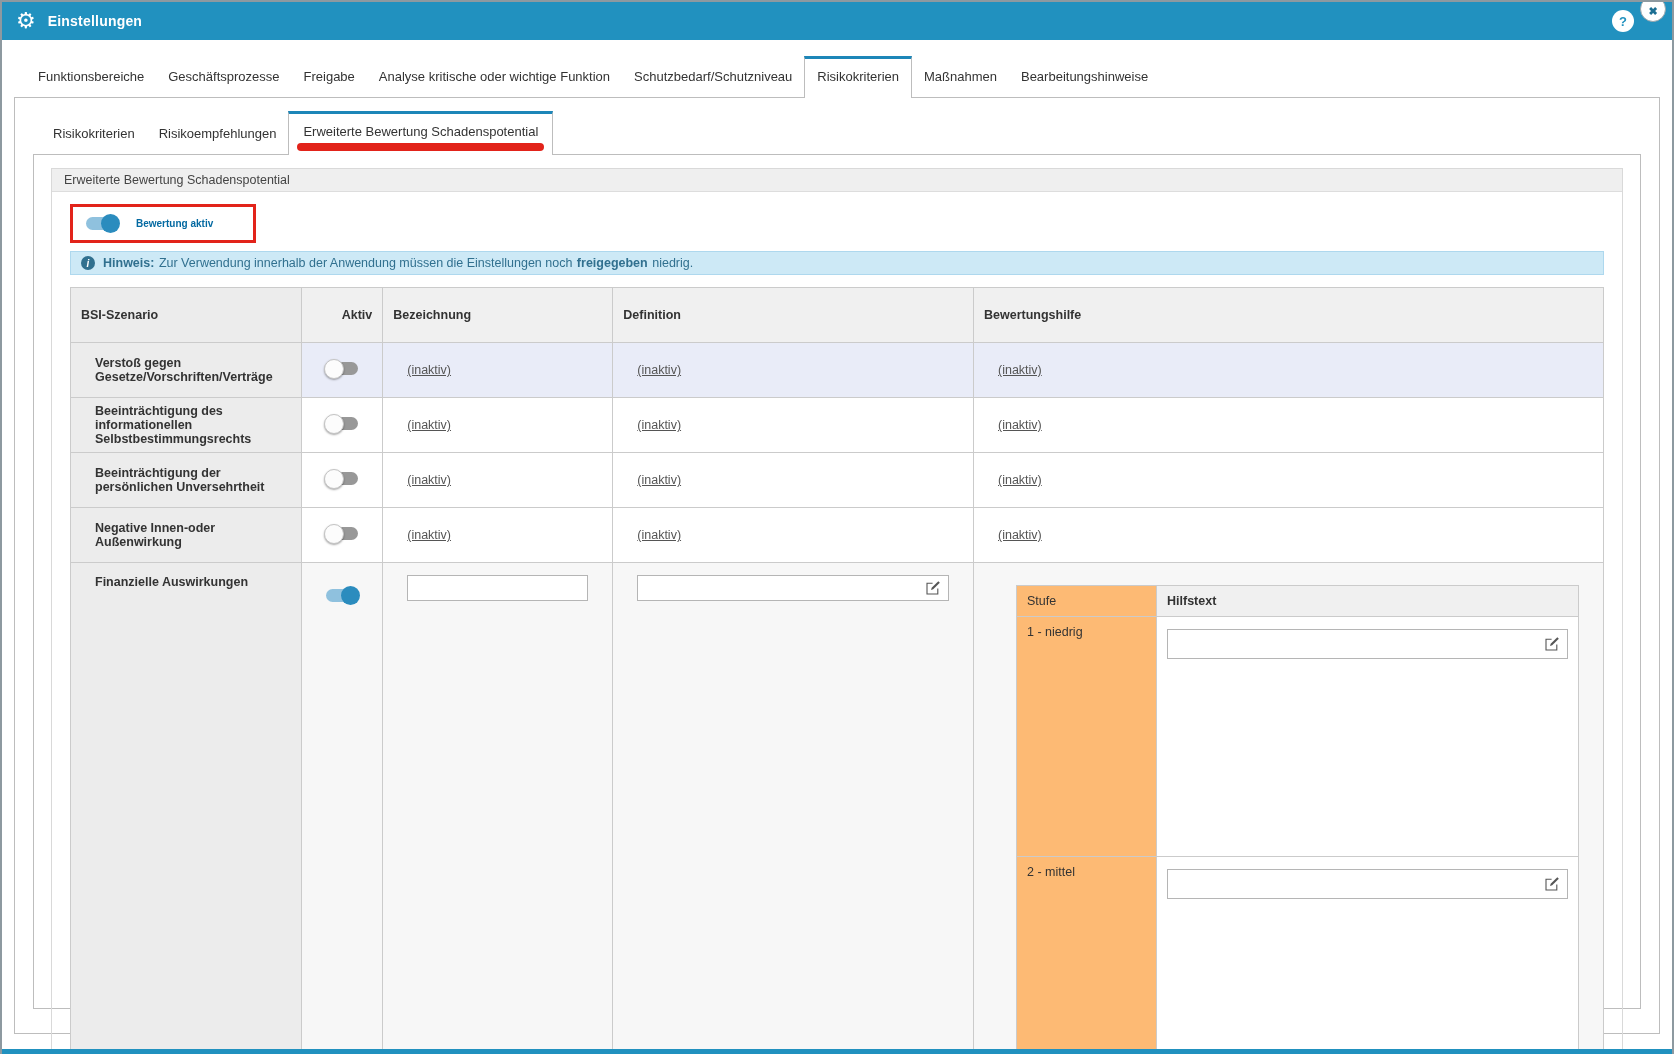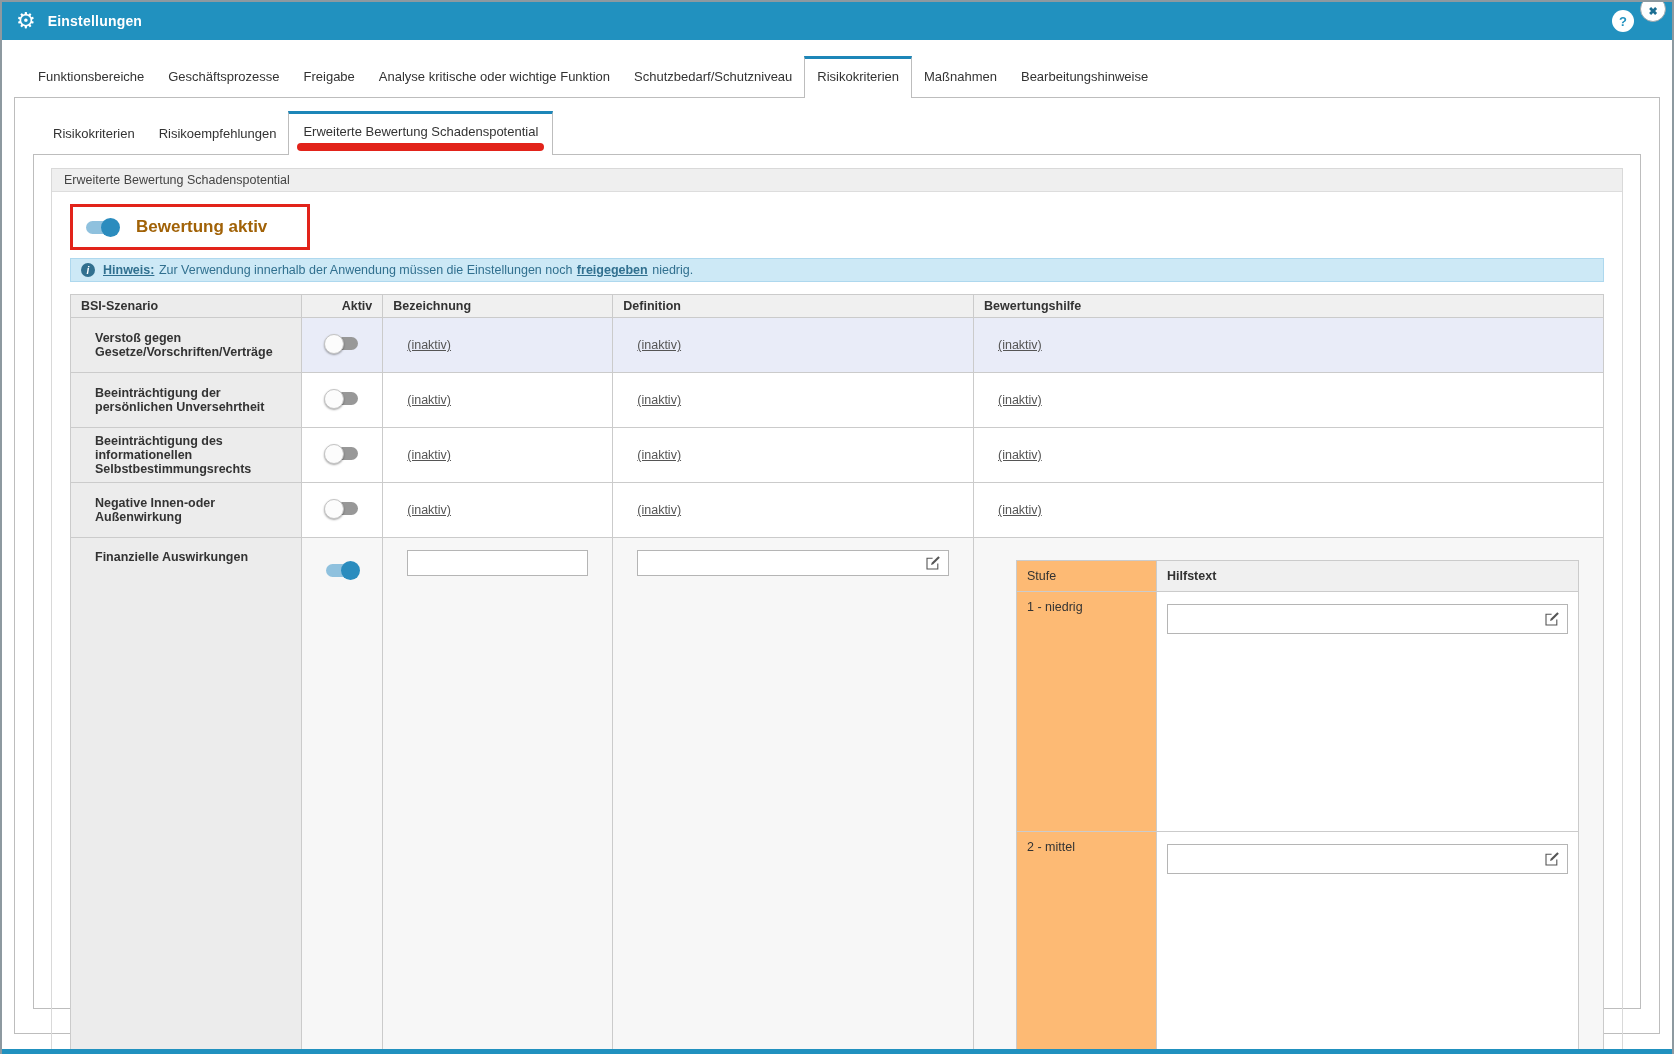--- a/index.html
+++ b/index.html
@@ -52,33 +52,33 @@
   
   .toggle { width:32px; height:13px; border-radius:7px; position:relative; display:inline-block; cursor:pointer; flex:none; }
   .toggle.off { background:#989898; }
   .toggle.off::after { content:''; position:absolute; left:-2px; top:-3px; width:18px; height:18px; border-radius:50%;
     background:#fcfcfc; border:1px solid #c4c4c4; box-shadow:0 1px 2px rgba(0,0,0,.35); }
   .toggle.on { background:#8fc1de; }
   .toggle.on::after { content:''; position:absolute; right:-2px; top:-3px; width:19px; height:19px; border-radius:50%; background:#2b8cbe; }
 
   .toggle-row { margin:4px 0 8px; }
   .red-box { display:inline-flex; align-items:center; gap:18px; border:3px solid #e2231a; padding:10px 40px 10px 13px; }
-  .toggle-label { font-size:17px; font-weight:bold; color:#a16207; }
+  .toggle-label { font-size:10px; font-weight:bold; color:#0369a1; }
 
   
   .hinweis { background:#cde9f6; border:1px solid #aed8ee; padding:4px 10px; font-size:12.5px; color:#31708f;
     display:flex; align-items:center; gap:7px; margin-bottom:12px; }
   .info-icon { width:14px; height:14px; border-radius:50%; background:#31708f; color:#fff; font-size:10px; font-weight:bold;
     font-style:italic; display:flex; align-items:center; justify-content:center; flex:none; }
-  .hinweis b { margin:0 1px;text-decoration:underline; }
+  .hinweis b { margin:0 1px; }
 
   
   table { border-collapse:collapse; width:100%; font-size:12.5px; color:#333; }
   th, td { border:1px solid #cbcbcb; text-align:left; }
-  th { background:#f0f0f0; font-weight:bold; padding:4px 10px; }
+  th { background:#f0f0f0; font-weight:bold; padding:20px 10px; }
   .main-table { margin-top:12px; }
   .main-table td { height:55px; padding:6px 24px; vertical-align:middle; }
   .c-label { background:#ececec; font-weight:bold; width:232px; }
   .c-toggle { width:72px;text-align:right; }
   .c-bez { width:232px; }
   .c-def { width:380px; }
   .c-inactive { color:#555;text-decoration:underline; }
   tr.row-first td:not(.c-label) { background:#e9ecf8; }
   tr.row-fin td { background:#f7f7f7; vertical-align:top; }
   tr.row-fin td.c-label { background:#ececec; }
@@ -162,28 +162,28 @@
               <th>Bewertungshilfe</th>
             </tr>
             <tr class="row-first">
               <td class="c-label">Verstoß gegen Gesetze/Vorschriften/Verträge</td>
               <td class="c-toggle"><span class="toggle off"></span></td>
               <td class="c-inactive">(inaktiv)</td>
               <td class="c-inactive">(inaktiv)</td>
               <td class="c-inactive">(inaktiv)</td>
             </tr>
             <tr>
+              <td class="c-label">Beeinträchtigung des informationellen Selbstbestimmungsrechts</td>
+              <td class="c-toggle"><span class="toggle off"></span></td>
+              <td class="c-inactive">(inaktiv)</td>
+              <td class="c-inactive">(inaktiv)</td>
+              <td class="c-inactive">(inaktiv)</td>
+            </tr>
+            <tr>
               <td class="c-label">Beeinträchtigung der persönlichen Unversehrtheit</td>
-              <td class="c-toggle"><span class="toggle off"></span></td>
-              <td class="c-inactive">(inaktiv)</td>
-              <td class="c-inactive">(inaktiv)</td>
-              <td class="c-inactive">(inaktiv)</td>
-            </tr>
-            <tr>
-              <td class="c-label">Beeinträchtigung des informationellen Selbstbestimmungsrechts</td>
               <td class="c-toggle"><span class="toggle off"></span></td>
               <td class="c-inactive">(inaktiv)</td>
               <td class="c-inactive">(inaktiv)</td>
               <td class="c-inactive">(inaktiv)</td>
             </tr>
             <tr>
               <td class="c-label">Negative Innen-oder Außenwirkung</td>
               <td class="c-toggle"><span class="toggle off"></span></td>
               <td class="c-inactive">(inaktiv)</td>
               <td class="c-inactive">(inaktiv)</td>

